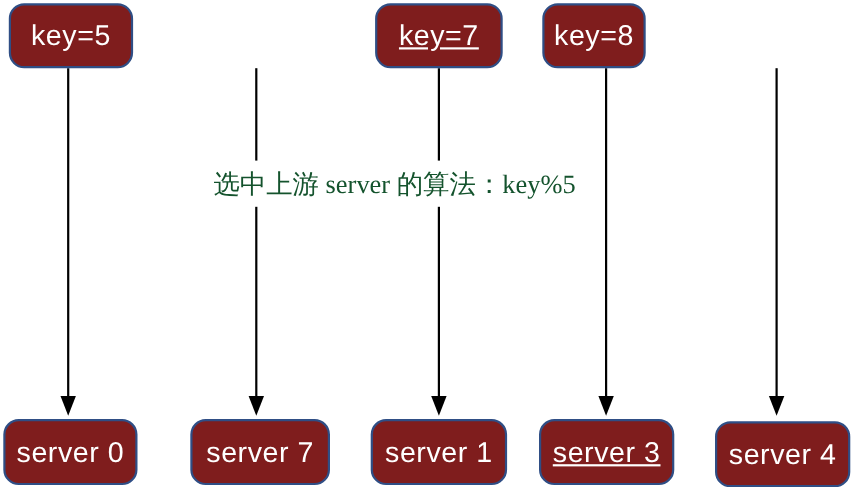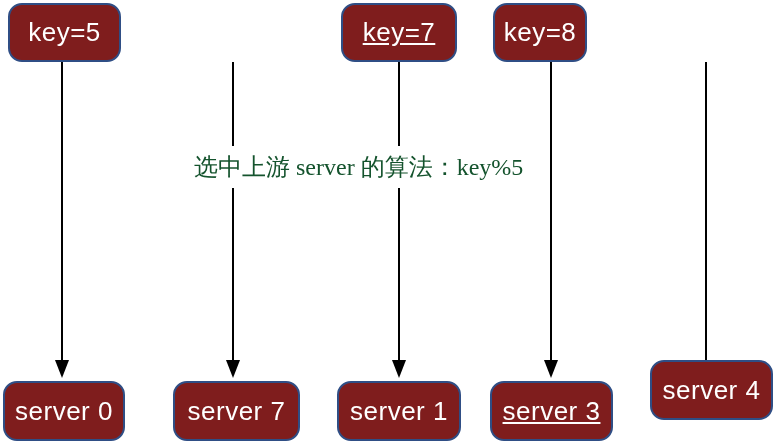--- a/index.html
+++ b/index.html
@@ -87,15 +87,15 @@
   <div class="caption">选中上游 server 的算法：key%5</div>
 
   <div class="node" style="left:8px;top:3px;width:113px;">key=5</div>
   <div class="node" style="left:341px;top:3px;width:116px;text-decoration:underline;">key=7</div>
   <div class="node" style="left:493px;top:3px;width:94px;">key=8</div>
 
   <div class="node server" style="left:3px;top:381px;width:122px;text-align:center;">server 0</div>
   <div class="node server" style="left:173px;top:381px;width:127px;">server 7</div>
   <div class="node server" style="left:337px;top:381px;width:124px;">server 1</div>
   <div class="node server" style="left:490px;top:381px;width:123px;text-decoration:underline;">server 3</div>
-  <div class="node server" style="left:650px;top:360px;width:123px;">server 4</div>
+  <div class="node server" style="left:650px;top:383px;width:123px;">server 4</div>
 
 </div>
 
 </body></html>

